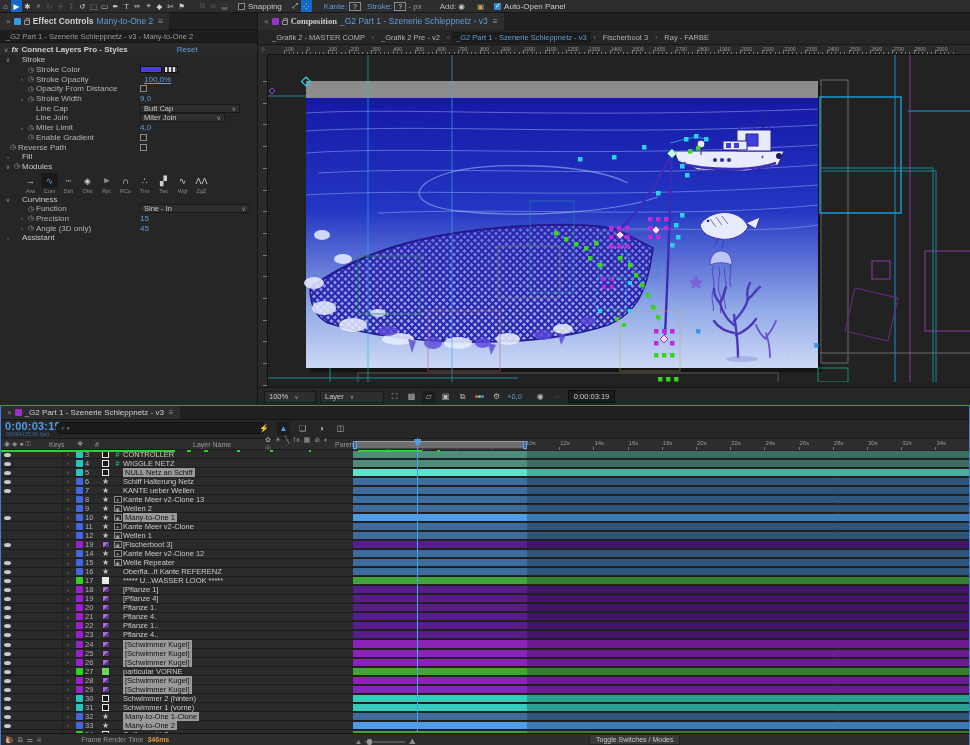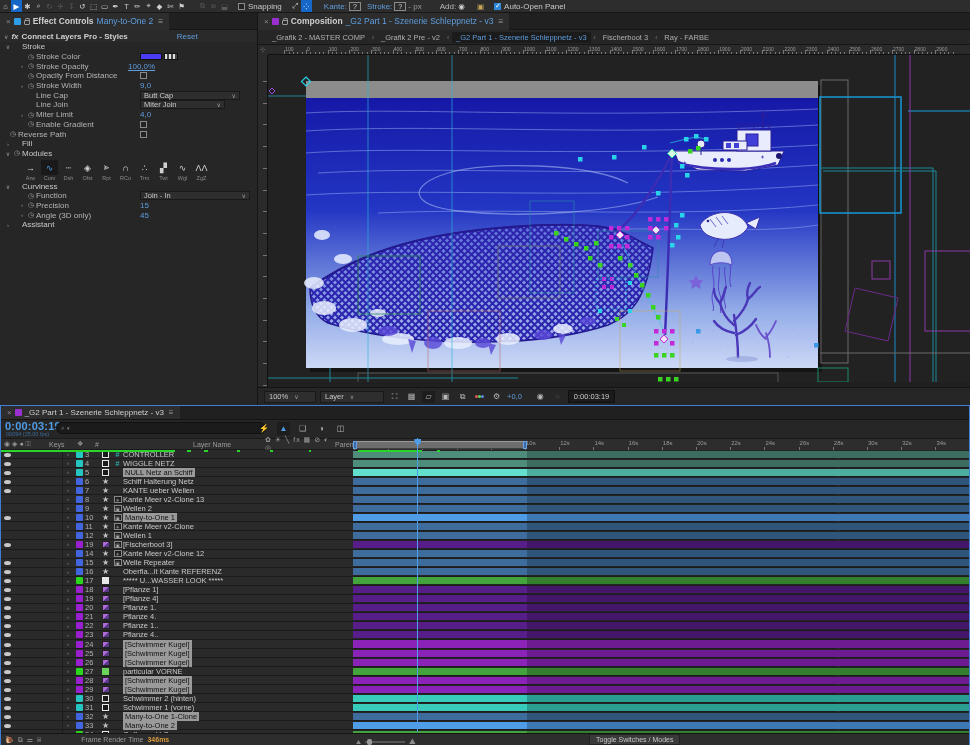--- a/index.html
+++ b/index.html
@@ -179,20 +179,21 @@
     <div class="tabbar">
       <div class="tab">
         <span class="x">×</span>
         <span class="lbl-sq" id="ecLblSq" style="background: rgb(47, 156, 232);"></span>
         <span class="lock-ico"></span>
         <span style="font-weight:bold;">Effect Controls</span>
         <span class="tab-title-blue">Many-to-One 2</span>
         <span class="menu">≡</span>
       </div>
     </div>
+    <div class="ec-sub">_G2 Part 1 - Szenerie Schleppnetz - v3 - Many-to-One 2</div>
     <div class="fx-head">
       <span class="tw" style="font-size:6px;color:#9a9a9a;">∨</span>
       <i>fx</i>
       <span style="font-weight:bold;">Connect Layers Pro - Styles</span>
       <span class="reset">Reset</span>
     </div>
     <div class="ec-rows" id="ecRows">
         <div class="ecrow" style="padding-left: 4px; position: relative;">
           <span class="tw">∨</span>
           <span class="sw"></span>
@@ -204,21 +205,21 @@
           <span class="lab">Stroke Color</span>
           <span style="position: absolute; left: 140px; display: flex; gap: 2px;">
             <span class="swatch"></span>
             <span class="swatch2"></span>
           </span>
         </div>
         <div class="ecrow" style="padding-left: 18px; position: relative;">
           <span class="tw">›</span>
           <span class="sw">◷</span>
           <span class="lab">Stroke Opacity</span>
-          <span class="val" style="position: absolute; left: 128px; text-decoration: underline;">100,0%</span>
+          <span class="val" style="position: absolute; left: 144px; text-decoration: underline;">100,0%</span>
         </div>
         <div class="ecrow" style="padding-left: 18px; position: relative;">
           <span class="tw"></span>
           <span class="sw">◷</span>
           <span class="lab">Opacity From Distance</span>
           <span class="chkbox" style="position: absolute; left: 140px;"></span>
         </div>
         <div class="ecrow" style="padding-left: 18px; position: relative;">
           <span class="tw">›</span>
           <span class="sw">◷</span>
@@ -298,21 +299,21 @@
         <div class="ecrow" style="padding-left: 4px; position: relative;">
           <span class="tw">∨</span>
           <span class="sw"></span>
           <span class="lab" style="color: rgb(200, 200, 200);">Curviness</span>
         </div>
         <div class="ecrow" style="padding-left: 18px; position: relative;">
           <span class="tw"></span>
           <span class="sw">◷</span>
           <span class="lab">Function</span>
           <span class="ecdd" style="position: absolute; left: 140px; width: 110px;">
-            <span>Join - In</span>
+            <span>Sine - In</span>
             <span class="car">∨</span>
           </span>
         </div>
         <div class="ecrow" style="padding-left: 18px; position: relative;">
           <span class="tw">›</span>
           <span class="sw">◷</span>
           <span class="lab">Precision</span>
           <span class="val" style="position: absolute; left: 140px;">15</span>
         </div>
         <div class="ecrow" style="padding-left: 18px; position: relative;">
@@ -328,21 +329,21 @@
         </div>
       </div>
   </div>
 
   <div class="comp-panel">
     <div class="tabbar">
       <div class="tab">
         <span class="x">×</span>
         <span class="lbl-sq" id="compLblSq" style="background: rgb(154, 48, 208);"></span>
         <span class="lock-ico"></span>
-        <span style="font-weight:bold;">Composition</span>
+        <span style="font-weight:bold;font-family:Liberation Serif, serif;">Composition</span>
         <span class="tab-title-blue">_G2 Part 1 - Szenerie Schleppnetz - v3</span>
         <span class="menu">≡</span>
       </div>
     </div>
     <div class="crumbbar" id="crumbs">
         <span class="crumb">_Grafik 2 - MASTER COMP</span>
         <span class="crumb-sep">‹</span>
         <span class="crumb">_Grafik 2 Pre - v2</span>
         <span class="crumb-sep">‹</span>
         <span class="crumb active">_G2 Part 1 - Szenerie Schleppnetz - v3</span>

